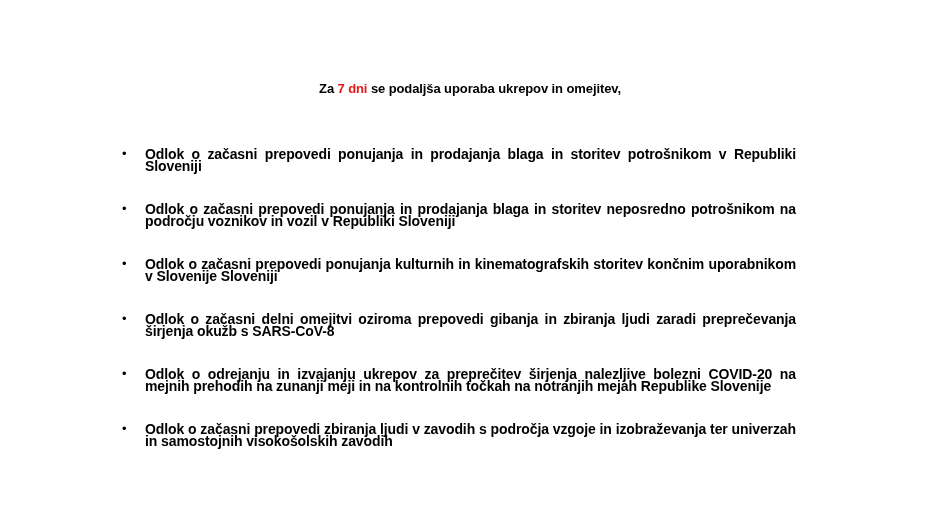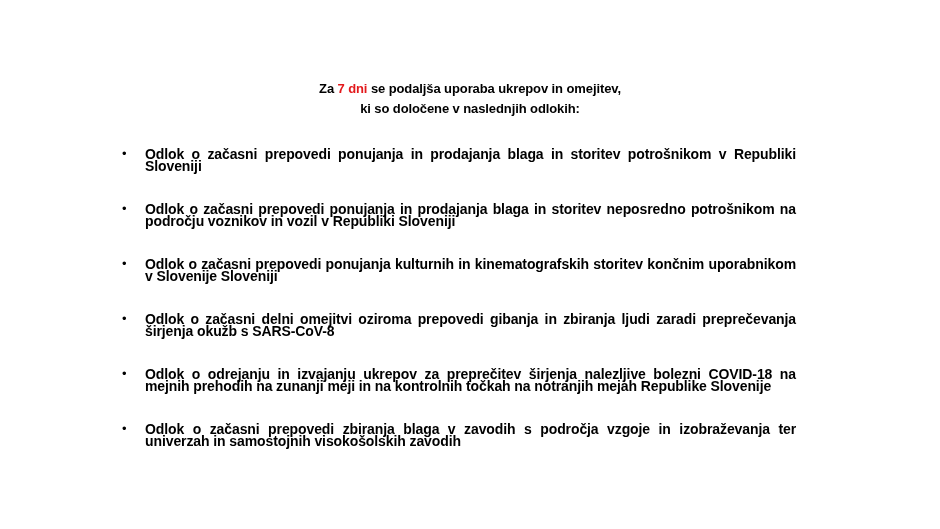--- a/index.html
+++ b/index.html
@@ -65,21 +65,20 @@
       text-align-last: left;
       font-weight: bold;
     }
   </style>
 </head>
 <body>
 
 <div class="slide">
   <div class="title">
     <div><span>Za </span><span class="accent">7 dni</span><span> se podaljša uporaba ukrepov in omejitev,</span></div>
-    <div>ki so določene v naslednjih odlokih:</div>
   </div>
 
   <ul class="bullets">
     <li class="bullet" style="margin-bottom:31px;">
       <span class="dot">•</span>
       <span class="text">Odlok o začasni prepovedi ponujanja in prodajanja blaga in storitev potrošnikom v Republiki Sloveniji</span>
     </li>
     <li class="bullet" style="margin-bottom:31px;">
       <span class="dot">•</span>
       <span class="text">Odlok o začasni prepovedi ponujanja in prodajanja blaga in storitev neposredno potrošnikom na področju voznikov in vozil v Republiki Sloveniji</span>
@@ -87,20 +86,20 @@
     <li class="bullet" style="margin-bottom:31px;">
       <span class="dot">•</span>
       <span class="text">Odlok o začasni prepovedi ponujanja kulturnih in kinematografskih storitev končnim uporabnikom v Slovenije Sloveniji</span>
     </li>
     <li class="bullet" style="margin-bottom:31px;">
       <span class="dot">•</span>
       <span class="text">Odlok o začasni delni omejitvi oziroma prepovedi gibanja in zbiranja ljudi zaradi preprečevanja širjenja okužb s SARS-CoV-8</span>
     </li>
     <li class="bullet" style="margin-bottom:31px;">
       <span class="dot">•</span>
-      <span class="text">Odlok o odrejanju in izvajanju ukrepov za preprečitev širjenja nalezljive bolezni COVID-18 na mejnih prehodih na zunanji meji in na kontrolnih točkah na notranjih mejah Republike Slovenije</span>
+      <span class="text">Odlok o odrejanju in izvajanju ukrepov za preprečitev širjenja nalezljive bolezni COVID-20 na mejnih prehodih na zunanji meji in na kontrolnih točkah na notranjih mejah Republike Slovenije</span>
     </li>
     <li class="bullet">
       <span class="dot">•</span>
-      <span class="text">Odlok o začasni prepovedi zbiranja blaga v zavodih s področja vzgoje in izobraževanja ter univerzah in samostojnih visokošolskih zavodih</span>
+      <span class="text">Odlok o začasni prepovedi zbiranja ljudi v zavodih s področja vzgoje in izobraževanja ter univerzah in samostojnih visokošolskih zavodih</span>
     </li>
   </ul>
 </div>
 
 </body></html>

